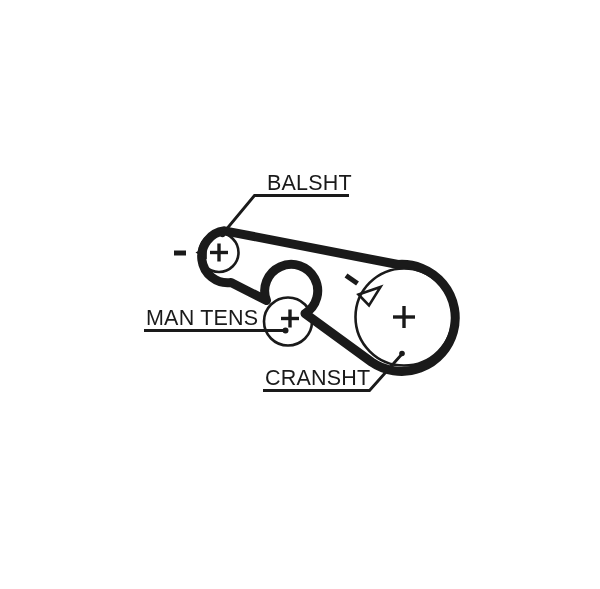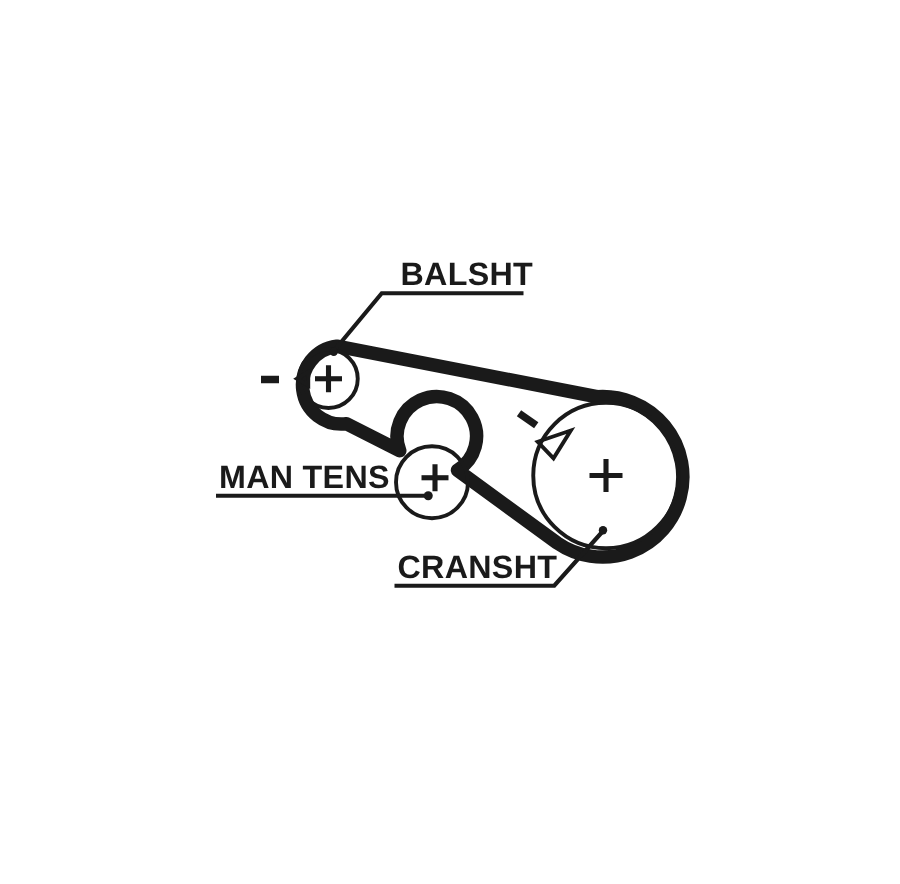--- a/index.html
+++ b/index.html
@@ -11,21 +11,20 @@
     width: 600px;
     height: 589px;
     font-family: "Liberation Sans", sans-serif;
     overflow: hidden;
   }
   #diagram-root {
     position: relative;
     width: 600px;
     height: 454px;
     background: #ffffff;
-    font-weight: bold;
   }
   svg.diagram {
     display: block;
     width: 600px;
     height: 589px;
   }
   .belt {
     fill: none;
     stroke: #1a1a1a;
     stroke-width: 9;

